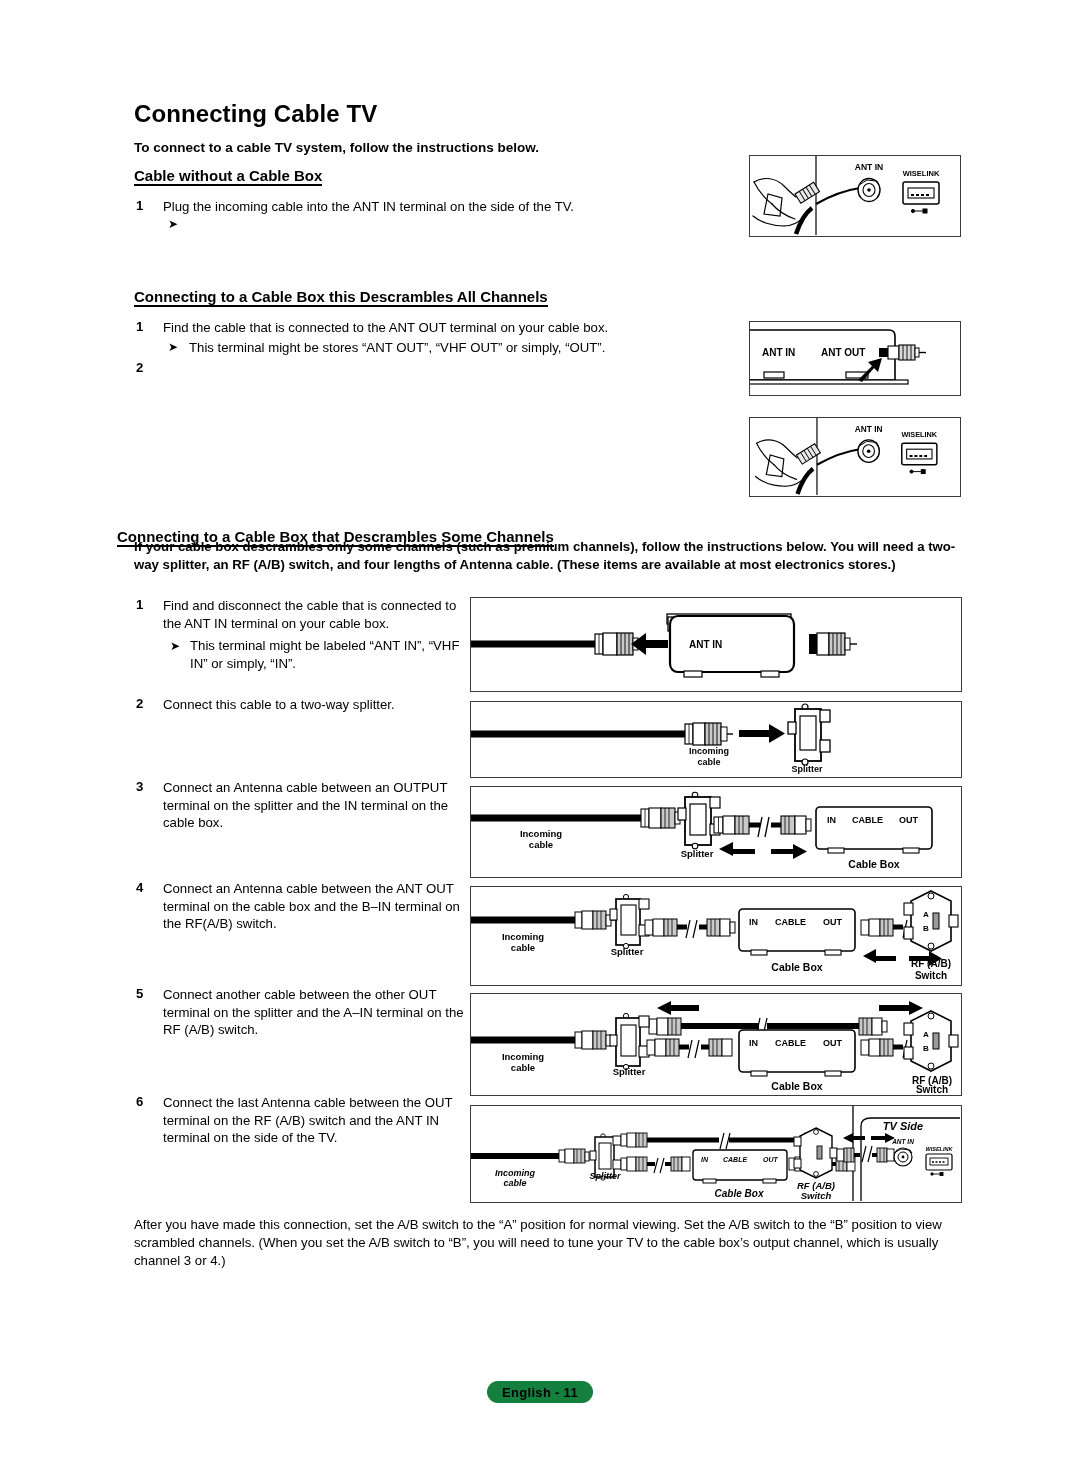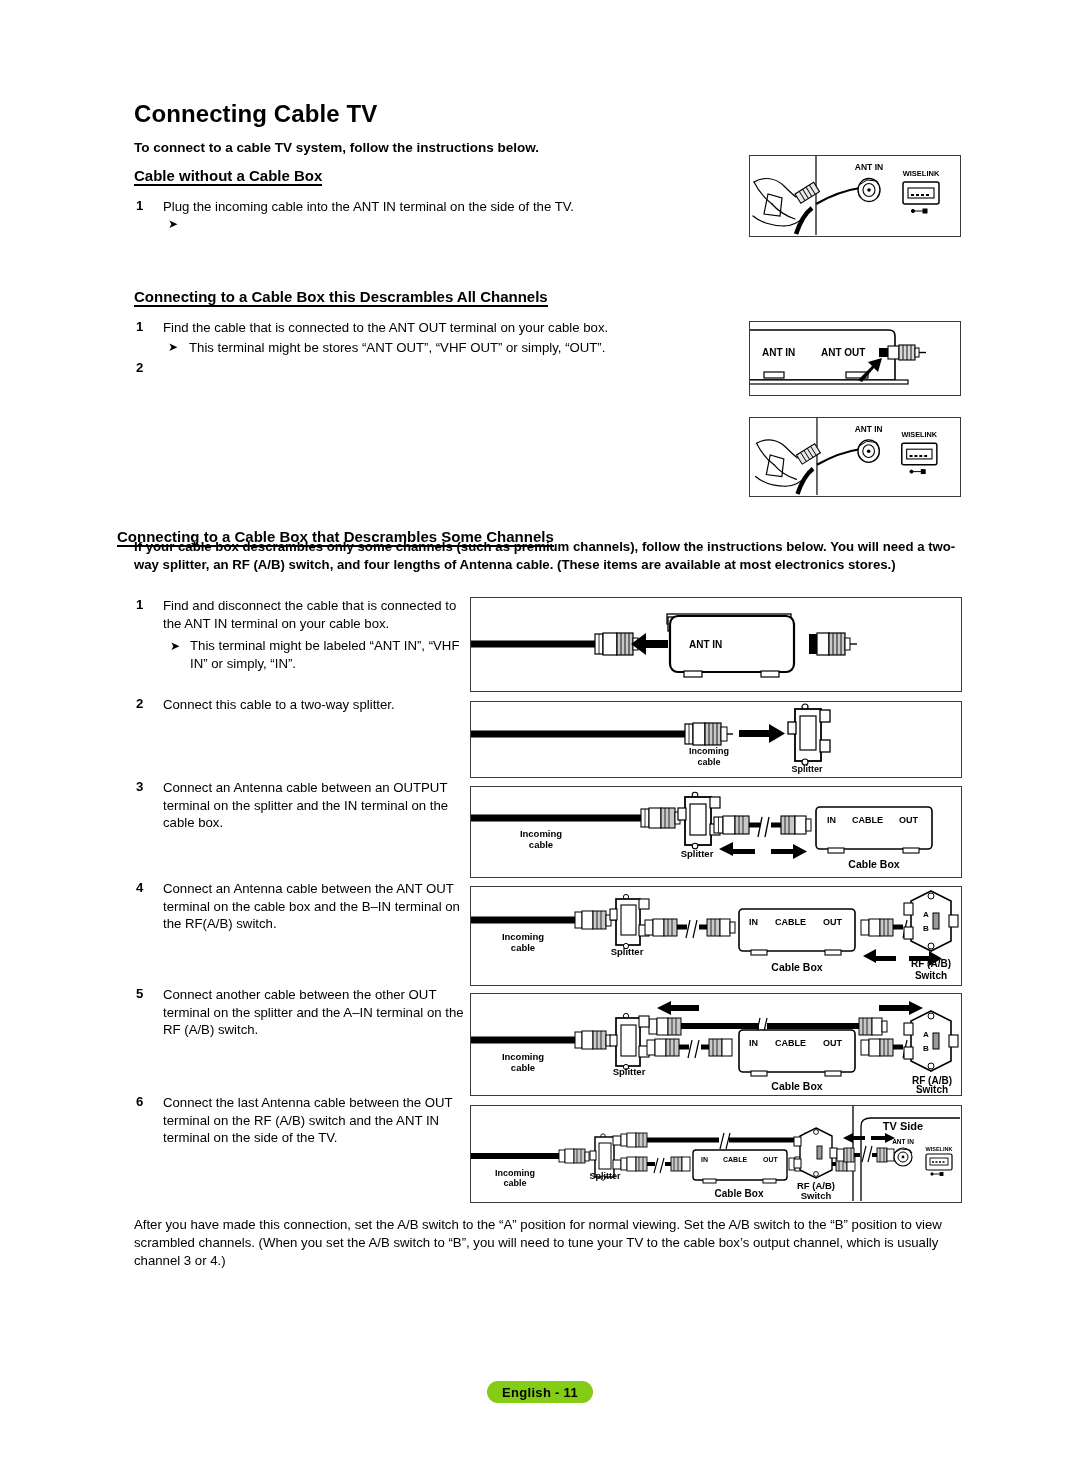--- a/index.html
+++ b/index.html
@@ -71,21 +71,21 @@
     font-weight: bold;
   }
 
   
   .footer-badge {
     position: absolute;
     left: 487px;
     top: 1381px;
     width: 106px;
     height: 22px;
-    background: #84cc16;
+    background: #15803d;
     border-radius: 11px;
     font-size: 13px;
     font-weight: bold;
     display: flex;
     align-items: center;
     justify-content: center;
     letter-spacing: 0.3px;
   }
 
   
@@ -605,21 +605,21 @@
         <rect x="40" y="24" width="9" height="12" fill="#fff" stroke="#000" stroke-width="1.1"></rect>
         <rect x="24" y="22" width="6" height="16" fill="#9a9a9a" stroke="#000" stroke-width="1"></rect>
         <text class="dlabel" x="14" y="26" font-size="8">A</text>
         <text class="dlabel" x="14" y="40" font-size="8">B</text>
       </g>
       <text class="dlabel" x="461" y="90" font-size="10" text-anchor="middle">RF (A/B)</text>
       <text class="dlabel" x="461" y="99" font-size="10" text-anchor="middle">Switch</text>
     </svg>
   </div>
 
-  <div class="panel" style="left:470px; top:1105px; width:492px; height:98px;">
+  <div class="panel" style="left:470px; top:1105px; width:492px; height:98px;font-style:italic;">
     <svg width="489" height="95" viewBox="0 0 489 95">
 
       <line x1="382" y1="0" x2="382" y2="95" stroke="#000" stroke-width="1.3"></line>
       <path d="M390,95 L390,20 Q390,12 400,12 L489,12" fill="none" stroke="#000" stroke-width="1.3"></path>
       <text class="dlabel" x="432" y="24" font-size="11" text-anchor="middle">TV Side</text>
 
       <line x1="0" y1="50" x2="88" y2="50" stroke="#000" stroke-width="6"></line>
       <text class="dlabel" x="44" y="70" font-size="9" text-anchor="middle">Incoming</text>
       <text class="dlabel" x="44" y="80" font-size="9" text-anchor="middle">cable</text>
       <g transform="translate(88,44)">

